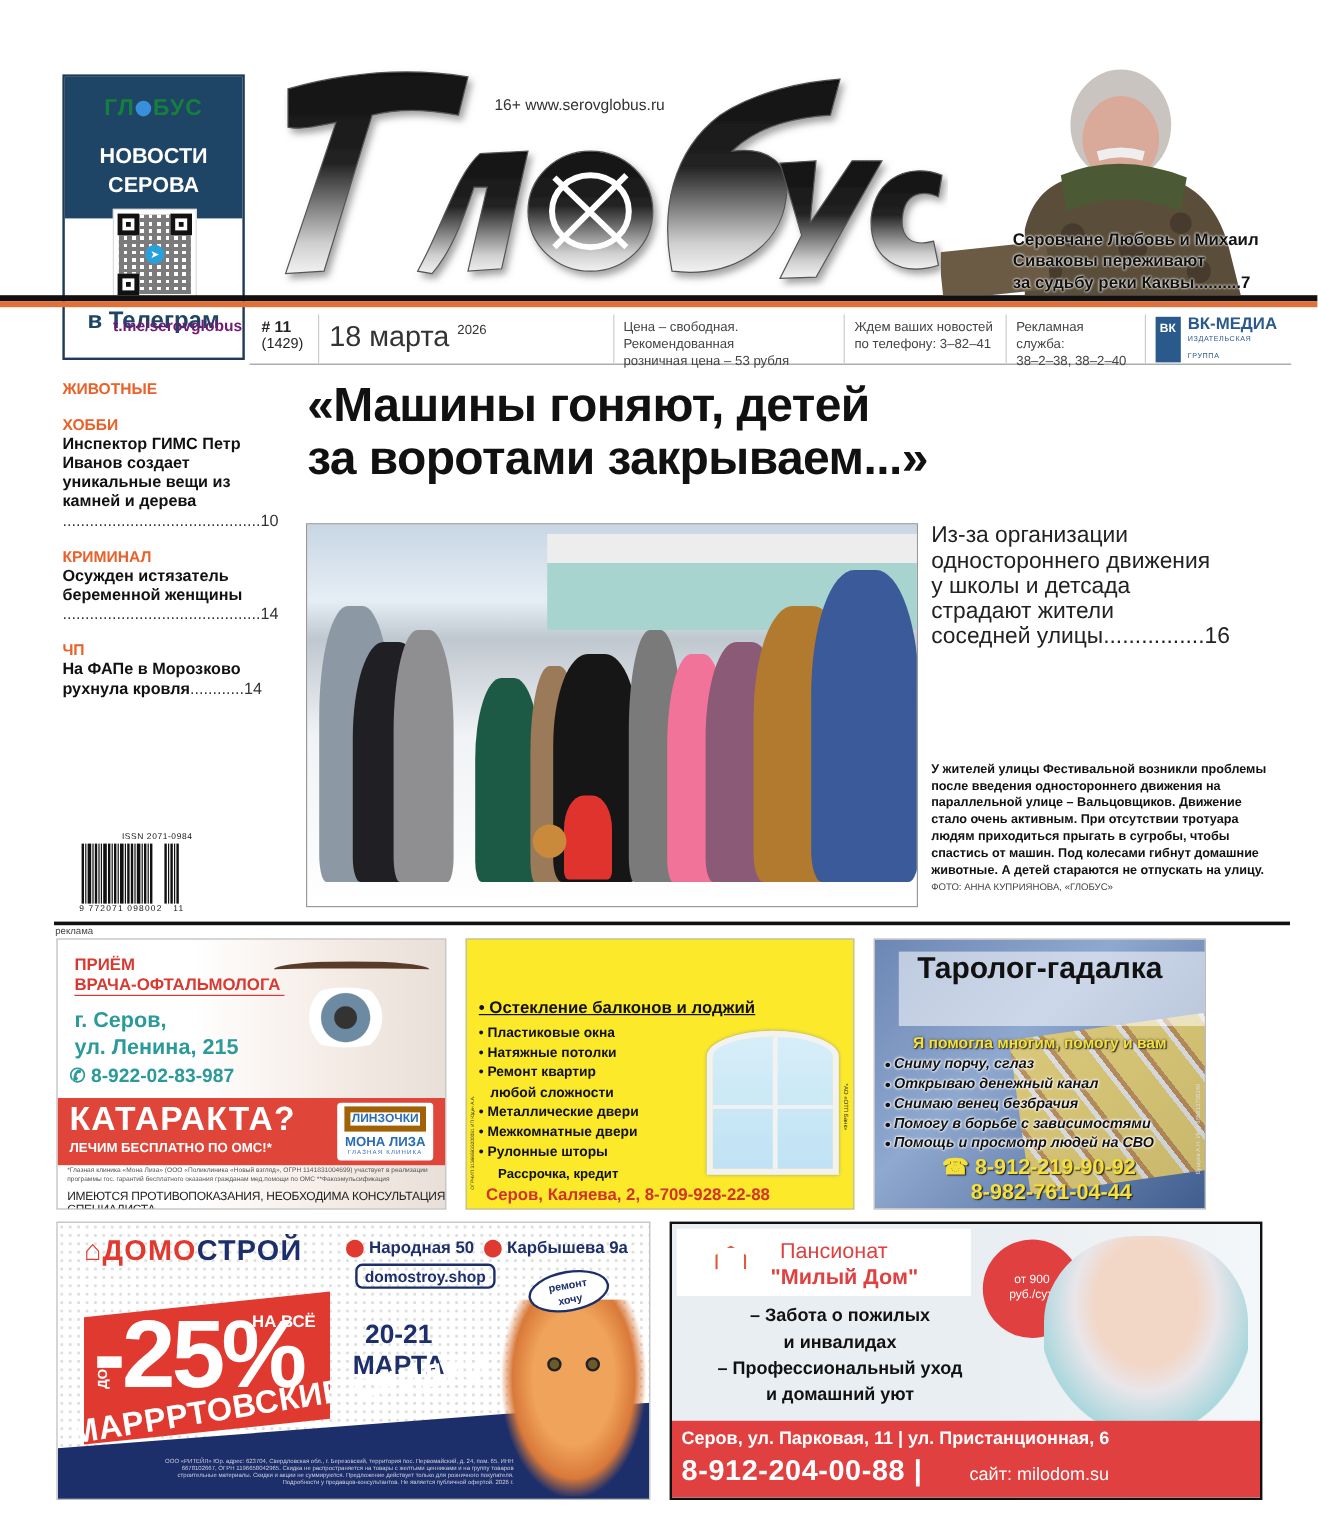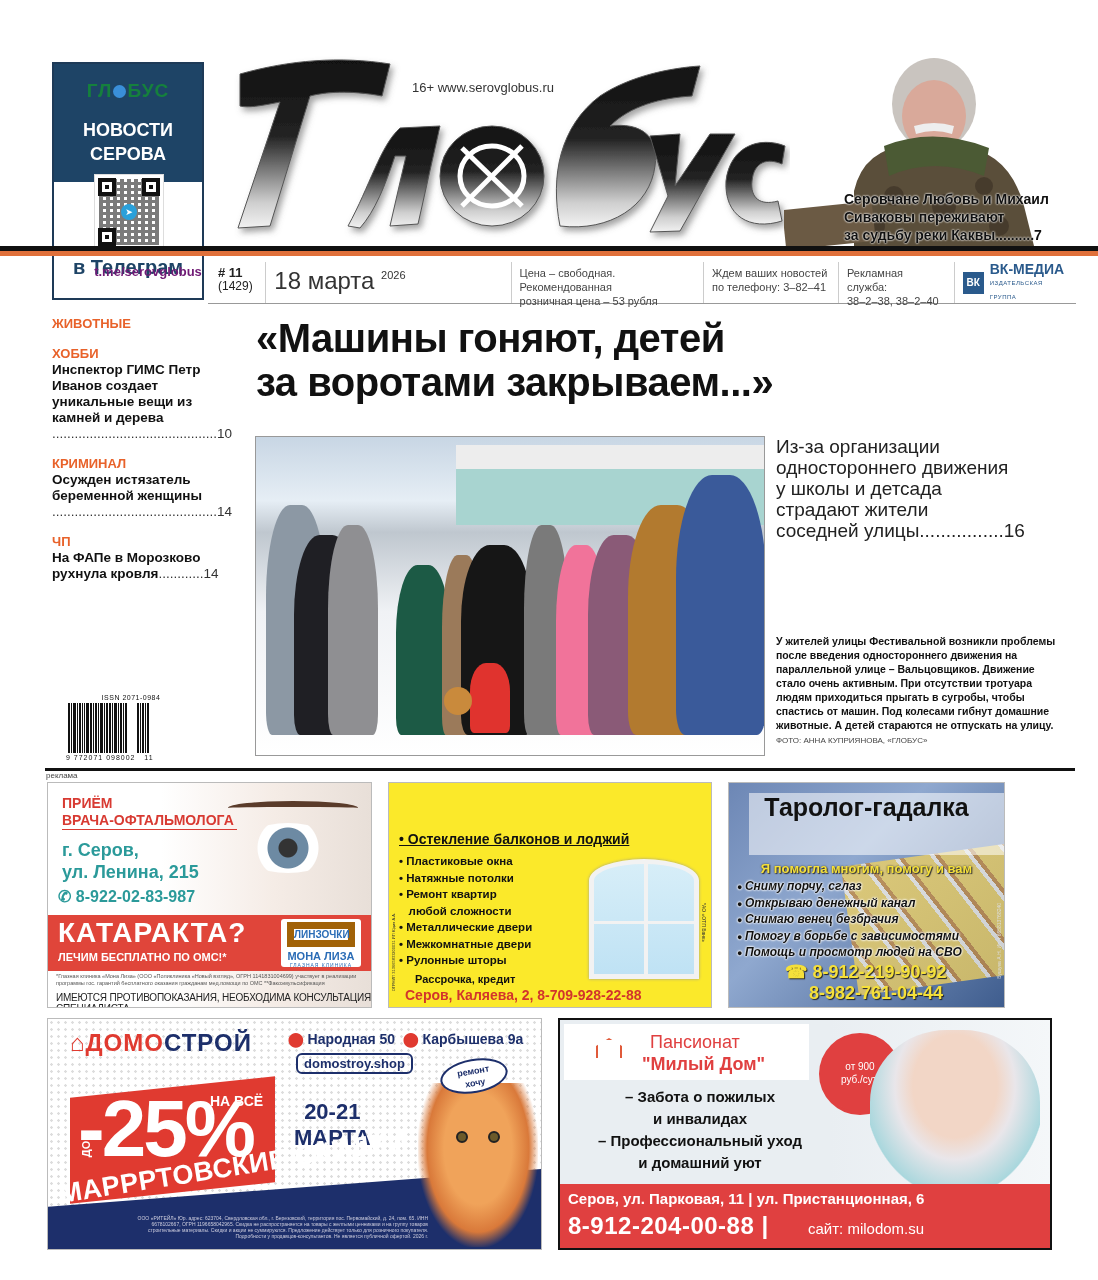--- a/index.html
+++ b/index.html
@@ -36,21 +36,21 @@
   .infobar { left: 208px; top: 262px; width: 868px; height: 42px; border-bottom: 1px solid #999; display: flex; font-size: 11px; color: #444; }
   .info-cell { border-right: 1px solid #ccc; padding: 4px 8px; line-height: 14px; }
   .issue { width: 60px; font-size: 12px; color: #222; line-height: 13px; padding-left: 10px; }
   .issue b { font-size: 13px; }
   .date { width: 255px; font-size: 24px; color: #333; padding-top: 6px; }
   .date sup { font-size: 11px; vertical-align: 10px; }
   .price { width: 200px; }
   .phone { width: 140px; }
   .adserv { width: 120px; }
   .vk { border-right: none; display: flex; align-items: center; gap: 6px; padding-left: 8px; }
-  .vk-badge { width: 22px; height: 22px; background: #2a5a8c; color: #fff; font-weight: bold; font-size: 10px; text-align: center; line-height: 22px; }
+  .vk-badge { width: 22px; height: 38px; background: #2a5a8c; color: #fff; font-weight: bold; font-size: 10px; text-align: center; line-height: 22px; }
   .vk-name { color: #2a5a8c; font-weight: bold; font-size: 14px; line-height: 14px; }
   .vk-sub { color: #2a5a8c; font-size: 6px; letter-spacing: .5px; }
 
   
   .sidebar { left: 52px; top: 316px; width: 170px; }
   .teaser { margin-bottom: 14px; }
   .teaser-cat { color: #e8622a; font-weight: bold; font-size: 13px; line-height: 16px; }
   .teaser-title { font-weight: bold; font-size: 13.5px; line-height: 16px; color: #111; }
   .teaser-page { font-weight: normal; color: #333; }
 
@@ -78,21 +78,21 @@
   .eye-title { position: absolute; left: 14px; top: 12px; color: #d83a32; font-weight: bold; font-size: 14px; line-height: 17px; }
   .eye-rule { position: absolute; left: 14px; top: 46px; width: 175px; height: 1px; background: #d83a32; }
   .eye-addr { position: absolute; left: 14px; top: 56px; color: #2b9a9a; font-weight: bold; font-size: 18px; line-height: 22px; }
   .eye-phone { position: absolute; left: 10px; top: 104px; color: #2b9a9a; font-weight: bold; font-size: 16px; }
   .eye-icon { position: absolute; left: 190px; top: 40px; width: 100px; height: 50px; border-radius: 50%; background: radial-gradient(circle, #333 0 9px, #6d8aa3 10px 20px, #fff 21px 30px, transparent 31px); }
   .brow { position: absolute; left: 180px; top: 18px; width: 130px; height: 14px; border-top: 6px solid #5a3b2a; border-radius: 60% 60% 0 0; }
   .eye-banner { position: absolute; left: 0; top: 132px; width: 100%; height: 56px; background: #e0453a; }
   .eye-katar { position: absolute; left: 10px; top: 2px; color: #fff; font-weight: bold; font-size: 28px; letter-spacing: 1px; }
   .eye-free { position: absolute; left: 10px; top: 36px; color: #fff; font-weight: bold; font-size: 11px; }
   .eye-logo { position: absolute; right: 10px; top: 4px; width: 80px; height: 48px; background: #fff; border-radius: 3px; text-align: center; }
-  .eye-logo .l1 { color: #2a6cb6; font-weight: bold; font-size: 10px; border: 7px solid #a16207; margin: 3px 6px 0; }
+  .eye-logo .l1 { color: #2a6cb6; font-weight: bold; font-size: 10px; border: 5px solid #a16207; margin: 3px 6px 0; }
   .eye-logo .l2 { color: #2a6cb6; font-weight: bold; font-size: 11px; margin-top: 3px; }
   .eye-logo .l3 { color: #2a6cb6; font-size: 5px; letter-spacing: 1px; }
   .eye-fine { position: absolute; left: 8px; top: 190px; width: 310px; font-size: 5.5px; color: #555; line-height: 7px; }
   .eye-warn { position: absolute; left: 8px; top: 209px; font-size: 10px; color: #222; letter-spacing: -0.2px; }
 
   .ad-okna { left: 388px; top: 782px; width: 324px; height: 226px; background: #fbe92a; }
   .okna-title { position: absolute; left: 0; width: 100%; top: 6px; text-align: center; color: #d2342c; font-family: "Liberation Serif", serif; font-weight: bold; font-size: 32px; }
   .okna-main { position: absolute; left: 10px; top: 48px; font-weight: bold; font-size: 14px; text-decoration: underline; }
   .okna-list { position: absolute; left: 10px; top: 70px; font-weight: bold; font-size: 11.5px; line-height: 16.5px; list-style: none; }
   .okna-list li::before { content: "• "; }

